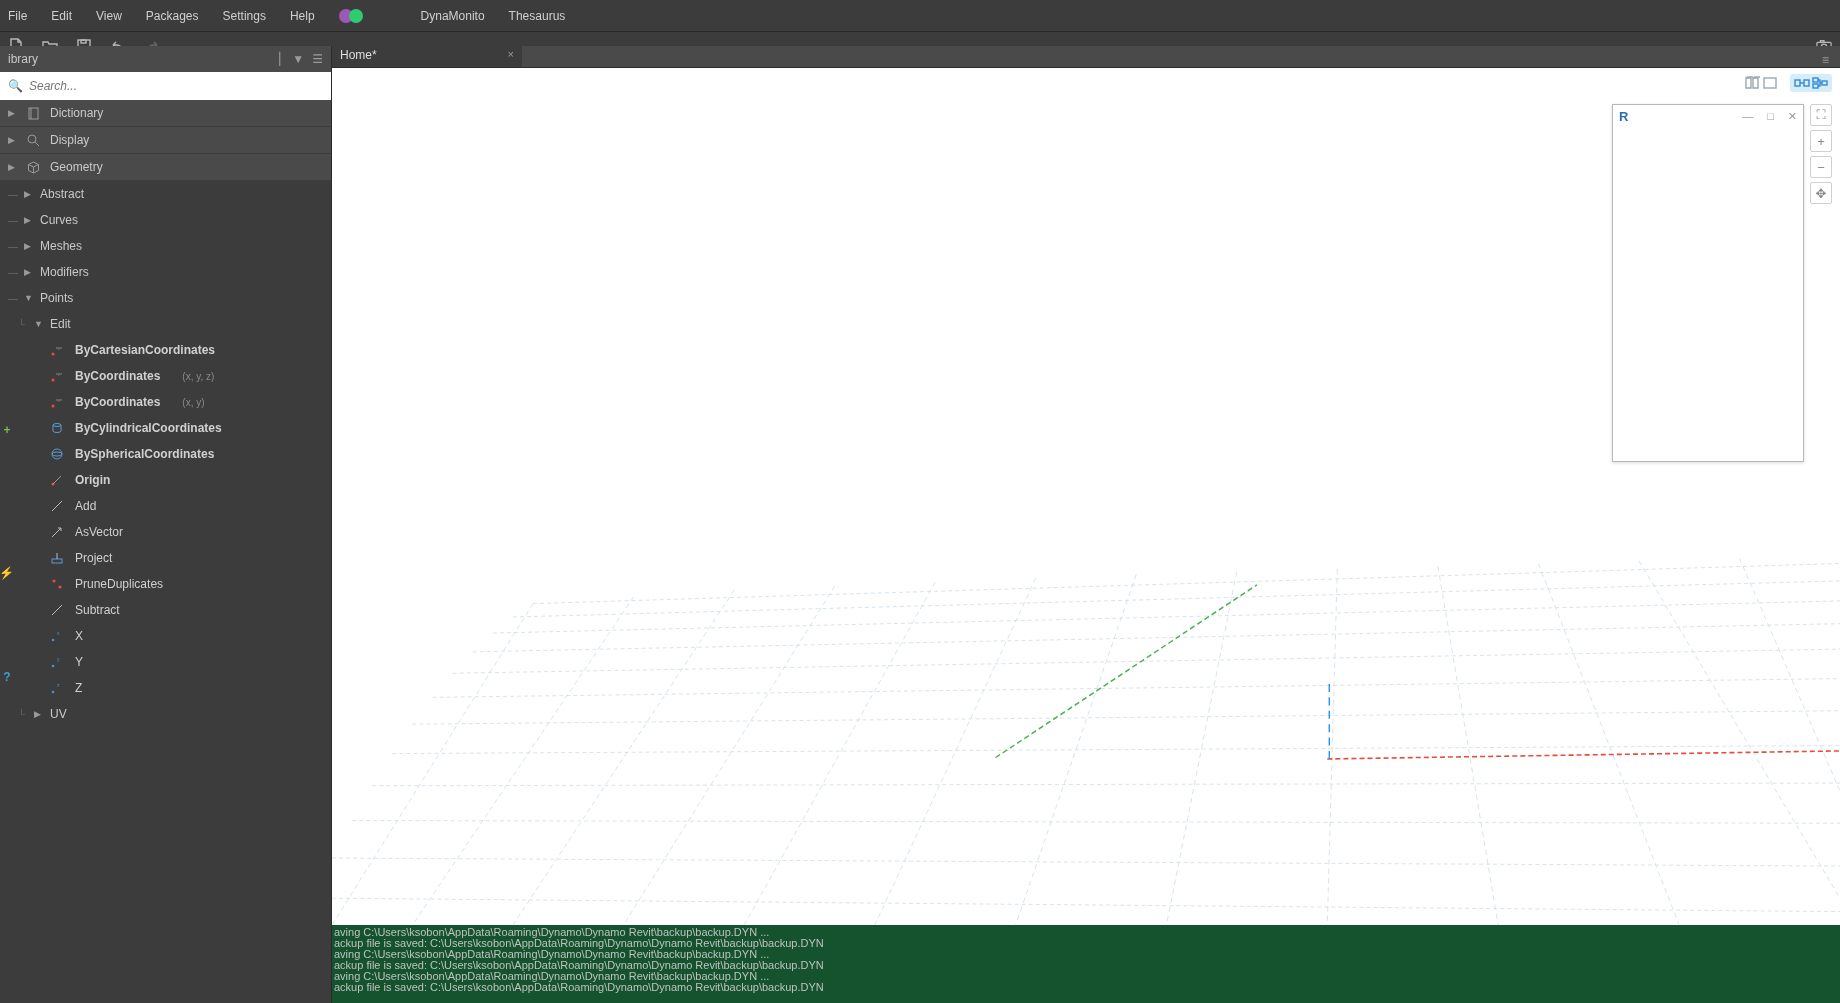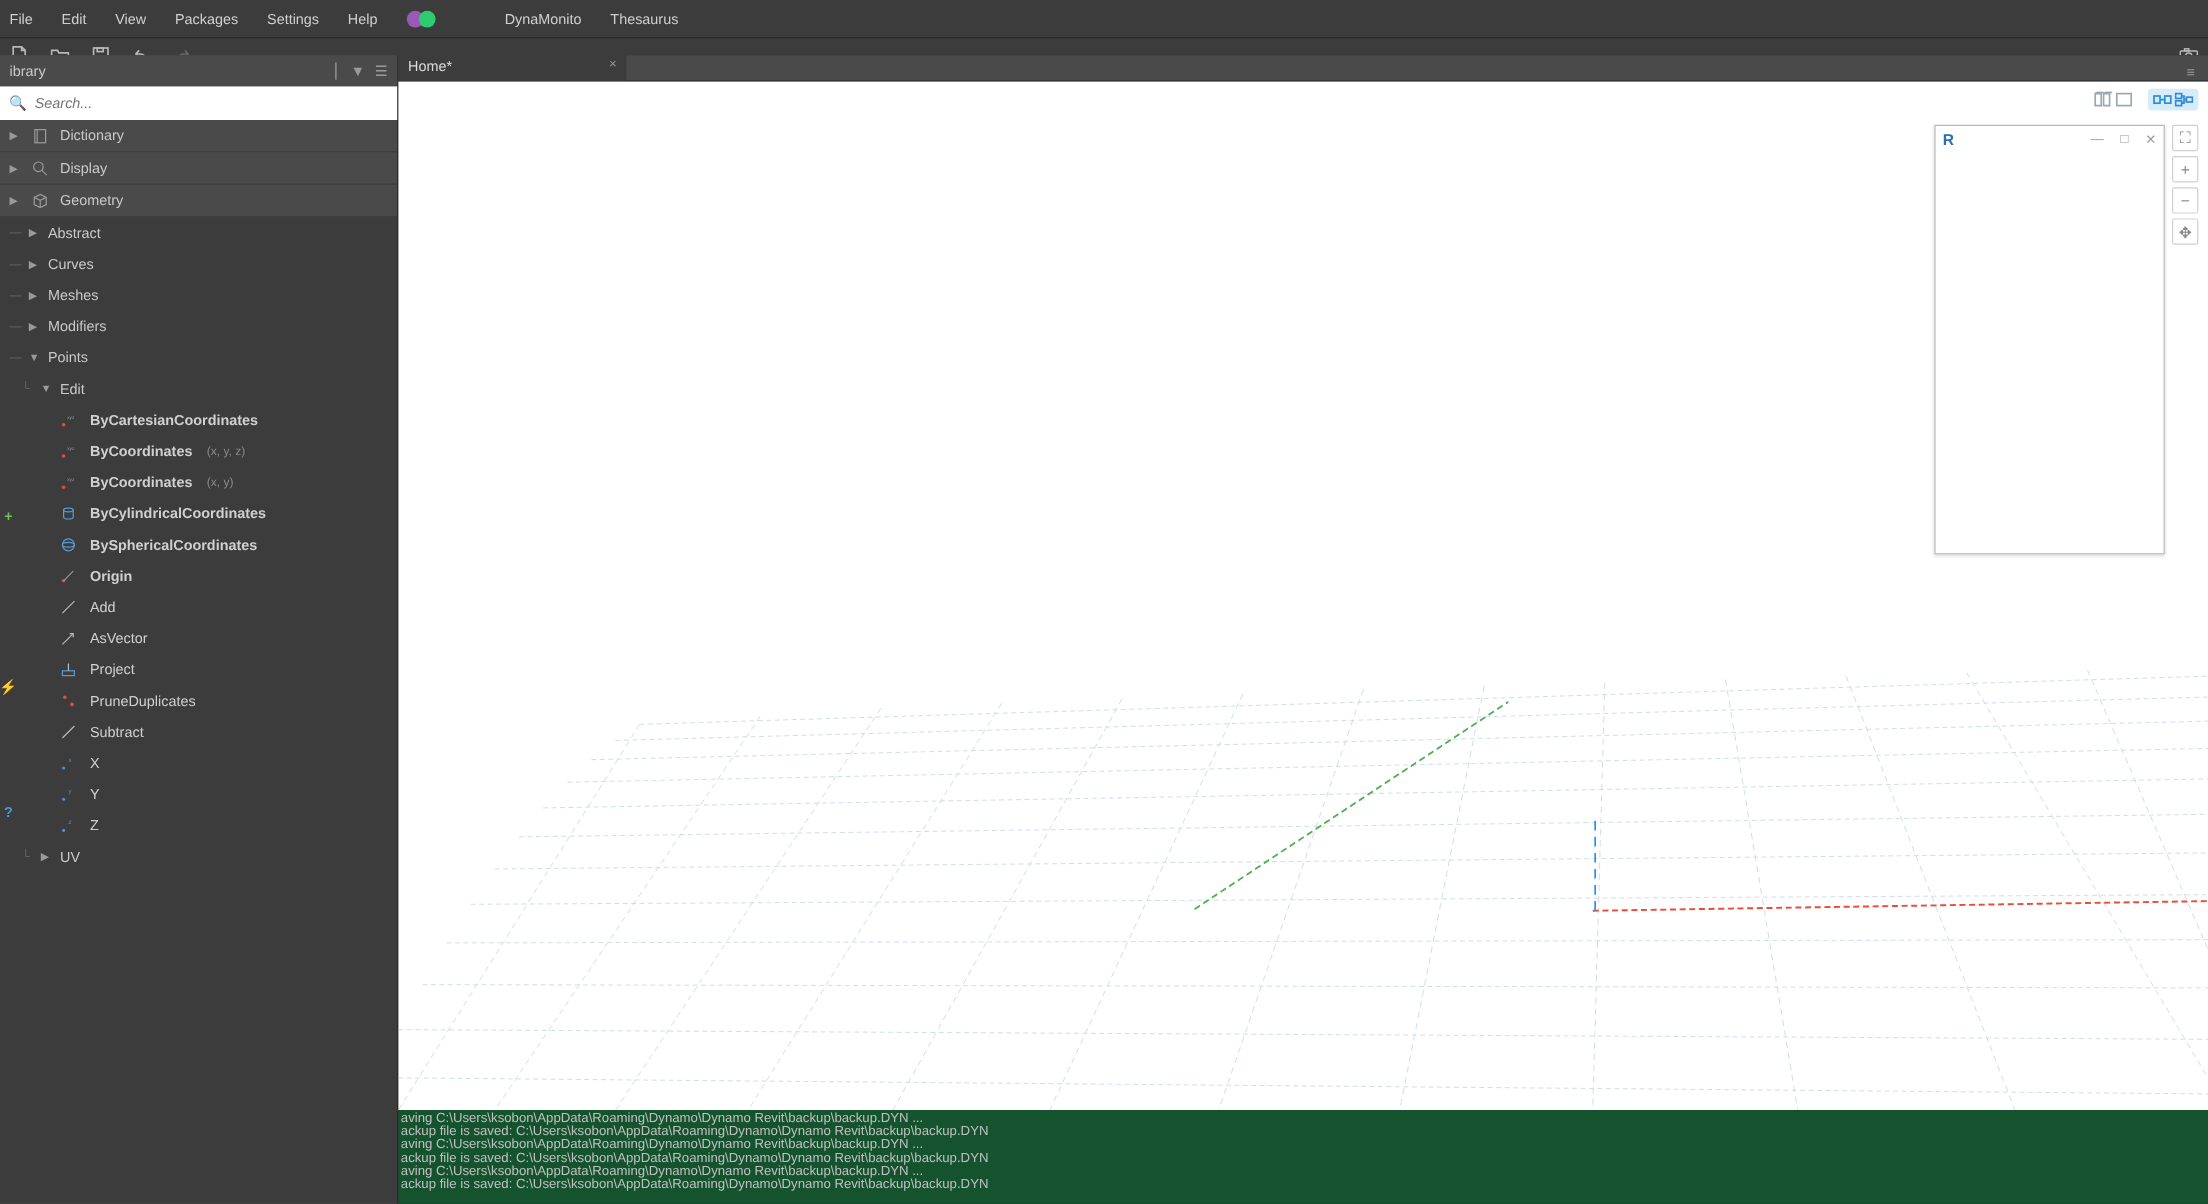--- a/index.html
+++ b/index.html
@@ -122,21 +122,21 @@
   display:flex; align-items:center;
   gap:10px;
   font-size:12px;
   color:#d0d0d0;
   cursor:pointer;
   padding-left: 49px;
 }
 .lib-leaf .leaf-icon { width:16px; height:14px; display:flex; align-items:center; justify-content:center; }
 .lib-leaf .leaf-icon svg { width:14px; height:14px; }
 .lib-leaf .bold { font-weight:600; }
-.lib-leaf .hint { color:#8a8a8a; font-size:10px; margin-left:2px; }
+.lib-leaf .hint { color:#8a8a8a; font-size:10px; margin-left:12px; }
 
 
 .rail {
   position:absolute;
   left:0;
   width:14px;
   display:flex; align-items:center; justify-content:center;
   font-size:12px;
 }
 .rail.create   { top: 306px; height: 156px; color:#6cc24a; }

